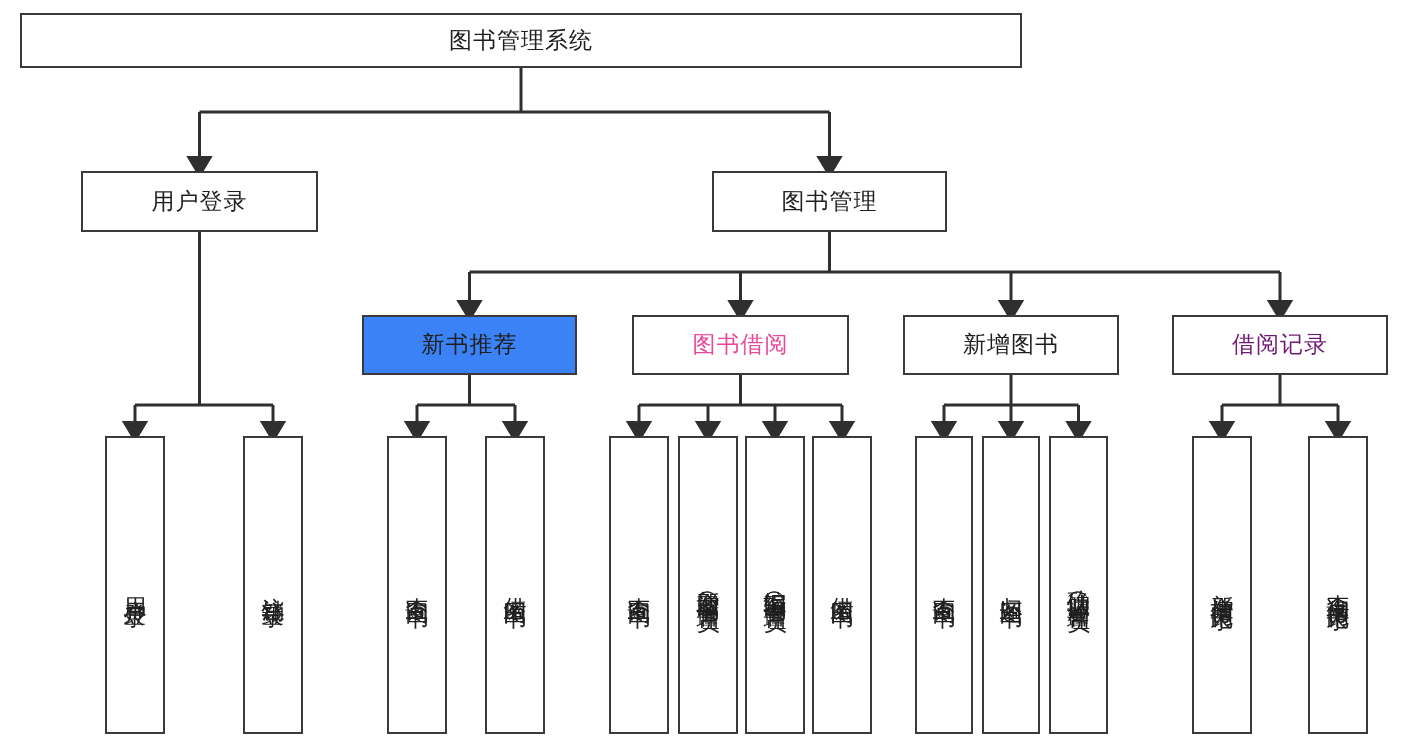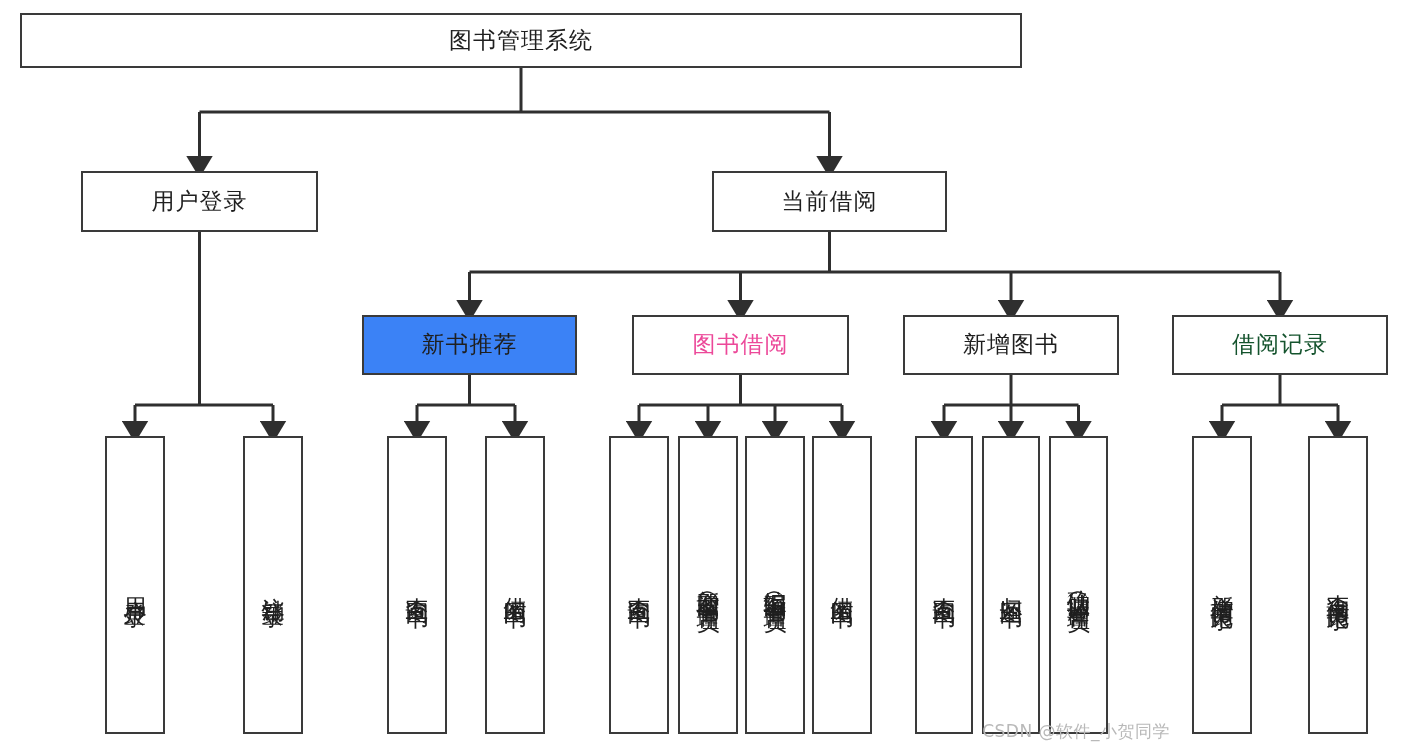--- a/index.html
+++ b/index.html
@@ -120,32 +120,32 @@
   </svg>
 
   <div id="nodes-layer">
       <div class="node horizontal" style="left: 20px; top: 13px; width: 1002px; height: 55px; border-color: rgb(58, 58, 58); background: rgb(255, 255, 255); color: rgb(31, 31, 31);">
         <span class="label">图书管理系统</span>
       </div>
       <div class="node horizontal" style="left: 81px; top: 171px; width: 237px; height: 61px; border-color: rgb(58, 58, 58); background: rgb(255, 255, 255); color: rgb(31, 31, 31);">
         <span class="label">用户登录</span>
       </div>
       <div class="node horizontal" style="left: 712px; top: 171px; width: 235px; height: 61px; border-color: rgb(58, 58, 58); background: rgb(255, 255, 255); color: rgb(31, 31, 31);">
-        <span class="label">当前借阅</span>
+        <span class="label">图书管理</span>
       </div>
       <div class="node horizontal" style="left: 362px; top: 315px; width: 215px; height: 60px; border-color: rgb(58, 58, 58); background: #3b82f6; color: rgb(31, 31, 31);">
         <span class="label">新书推荐</span>
       </div>
       <div class="node horizontal" style="left: 632px; top: 315px; width: 217px; height: 60px; border-color: rgb(58, 58, 58); background: rgb(255, 255, 255); color: #ec4899;">
         <span class="label">图书借阅</span>
       </div>
       <div class="node horizontal" style="left: 903px; top: 315px; width: 216px; height: 60px; border-color: rgb(58, 58, 58); background: rgb(255, 255, 255); color: rgb(31, 31, 31);">
         <span class="label">新增图书</span>
       </div>
-      <div class="node horizontal" style="left: 1172px; top: 315px; width: 216px; height: 60px; border-color: rgb(58, 58, 58); background: rgb(255, 255, 255); color: #14532d; text-align: right;">
+      <div class="node horizontal" style="left: 1172px; top: 315px; width: 216px; height: 60px; border-color: rgb(58, 58, 58); background: rgb(255, 255, 255); color: #701a75; text-align: right;">
         <span class="label">借阅记录</span>
       </div>
       <div class="node vertical" style="left: 105px; top: 436px; width: 60px; height: 298px; border-color: rgb(58, 58, 58); background: rgb(255, 255, 255); color: rgb(31, 31, 31);">
         <span class="label">用户登录</span>
       </div>
       <div class="node vertical" style="left: 243px; top: 436px; width: 60px; height: 298px; border-color: rgb(58, 58, 58); background: rgb(255, 255, 255); color: rgb(31, 31, 31);">
         <span class="label">注销登录</span>
       </div>
       <div class="node vertical" style="left: 387px; top: 436px; width: 60px; height: 298px; border-color: rgb(58, 58, 58); background: rgb(255, 255, 255); color: rgb(31, 31, 31);">
         <span class="label">查询图书</span>
@@ -175,14 +175,13 @@
         <span class="label">确认归还（管理员）</span>
       </div>
       <div class="node vertical" style="left: 1192px; top: 436px; width: 60px; height: 298px; border-color: rgb(58, 58, 58); background: rgb(255, 255, 255); color: rgb(31, 31, 31);">
         <span class="label">新增借阅记录</span>
       </div>
       <div class="node vertical" style="left: 1308px; top: 436px; width: 60px; height: 298px; border-color: rgb(58, 58, 58); background: rgb(255, 255, 255); color: rgb(31, 31, 31);">
         <span class="label">查询借阅记录</span>
       </div>
     </div>
 
-  <div id="watermark">CSDN @软件_小贺同学</div>
 </div>
 
 </body></html>

